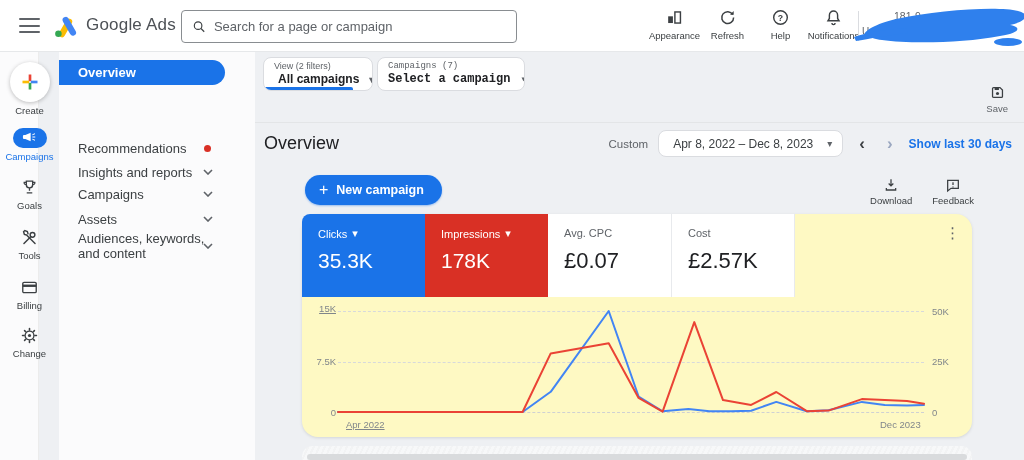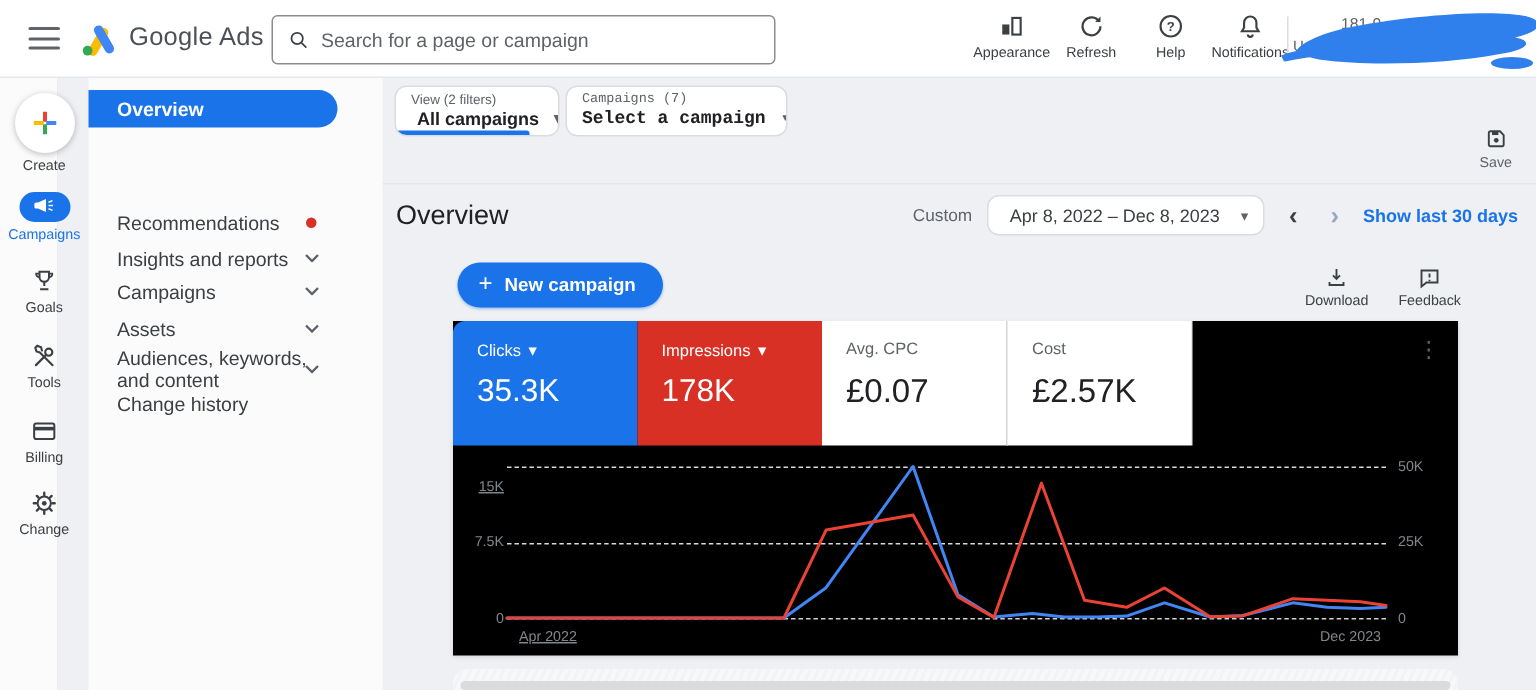--- a/index.html
+++ b/index.html
@@ -70,21 +70,21 @@
   .chev-btn.next { color:#9aa7c0; }
   .show-last { font-size:12px; color:#1a73e8; font-weight:700; cursor:pointer; }
 
   .new-campaign { position:absolute; left:50px; top:123px; height:30px; background:#1a73e8; border:none; border-radius:18px; color:#fff; font-size:12.5px; font-weight:700; padding:0 18px 0 14px; display:flex; align-items:center; gap:8px; cursor:pointer; box-shadow:0 1px 2px rgba(26,115,232,.4); font-family:"Liberation Sans", sans-serif; }
   .nc-plus { font-size:16px; font-weight:400; }
   .mini-actions { position:absolute; right:50px; top:125px; display:flex; gap:20px; }
   .mini-action { display:flex; flex-direction:column; align-items:center; cursor:pointer; }
   .mini-action .ma-label { font-size:9.5px; color:#3c4043; margin-top:2px; }
 
   
-  .card { position:absolute; left:47px; top:162px; width:670px; height:223px; background:#000000; border-radius:0; box-shadow:0 1px 3px rgba(60,64,67,.15); }
+  .card { position:absolute; left:47px; top:162px; width:670px; height:223px; background:#fef9c3; border-radius:16px; box-shadow:0 1px 3px rgba(60,64,67,.15); }
   .metrics { position:absolute; left:0; top:0; right:0; height:83px; display:flex; }
   .seg { width:123px; padding:13px 0 0 16px; position:relative; }
   .seg .seg-label { font-size:11px; display:flex; align-items:center; gap:5px; white-space:nowrap; }
   .seg .seg-value { font-size:21px; margin-top:9px; font-weight:400; }
   .seg-blue { background:#1a73e8; border-radius:8px 0 0 0; color:#fff; cursor:pointer; }
   .seg-red { background:#d93025; color:#fff; cursor:pointer; }
   .seg-plain { background:#fff; }
   .seg-plain .seg-label { color:#5f6368; }
   .seg-plain .seg-value { color:#202124; font-weight:300; font-size:22px; }
   .seg-border { border-left:1px solid #e8eaed; }
@@ -261,23 +261,20 @@
     <svg class="nav-chev ic" width="10" height="6" viewBox="0 0 10 6">
         <path d="M1 1l4 4 4-4" fill="none" stroke="#5f6368" stroke-width="1.6"></path>
       </svg>
   </div>
   <div class="nav-item" style="top:178px;height:32px;">
     <span class="nv-label" style="width:138px;">Audiences, keywords, and content</span>
     <svg class="nav-chev ic" width="10" height="6" viewBox="0 0 10 6">
         <path d="M1 1l4 4 4-4" fill="none" stroke="#5f6368" stroke-width="1.6"></path>
       </svg>
   </div>
-  <div class="nav-item" style="top:207px;height:20px;">
-    <span class="nv-label">Change history</span>
-  </div>
 </div>
 
 <div class="main">
 
   <div class="view-tab tab1">
     <div class="vt-label">View (2 filters)</div>
     <div class="vt-value">
       <svg class="ic" width="11" height="11" viewBox="0 0 24 24">
           <path d="M4 11L12 4l8 7v8.5h-5.5V14h-5v5.5H4z" fill="none" stroke="#3c4043" stroke-width="2.2"></path>
         </svg>
@@ -368,21 +365,21 @@
             <span>Cost</span>
           </div>
         <div class="seg-value">£2.57K</div>
       </div>
       <div class="seg-fill">
         <span class="more-vert">⋮</span>
       </div>
     </div>
 
     <div class="chart-zone">
-      <span class="ytick left yt-top" style="top:22px;text-decoration:underline;">15K</span>
+      <span class="ytick left yt-top" style="top:6px;text-decoration:underline;">15K</span>
       <span class="ytick left" style="top:59px;">7.5K</span>
       <span class="ytick left" style="top:110px;">0</span>
       <span class="ytick right" style="top:9px;">50K</span>
       <span class="ytick right" style="top:59px;">25K</span>
       <span class="ytick right" style="top:110px;">0</span>
 
       <div class="plot">
         <div class="gridline gl-0"></div>
         <div class="gridline gl-50"></div>
         <div class="gridline gl-100"></div>

